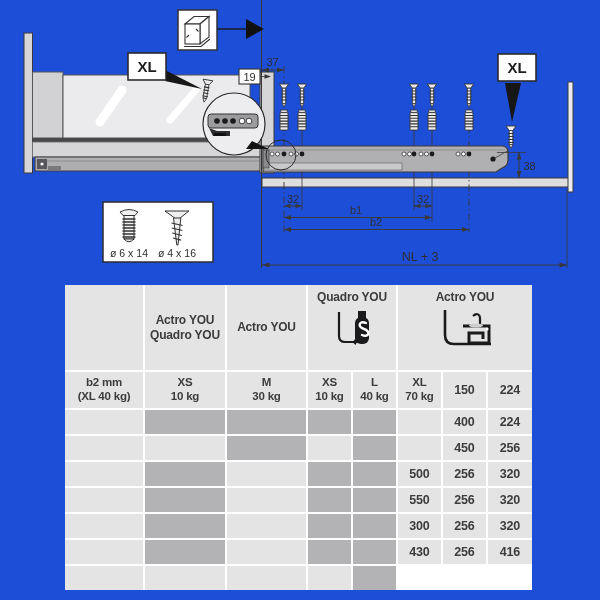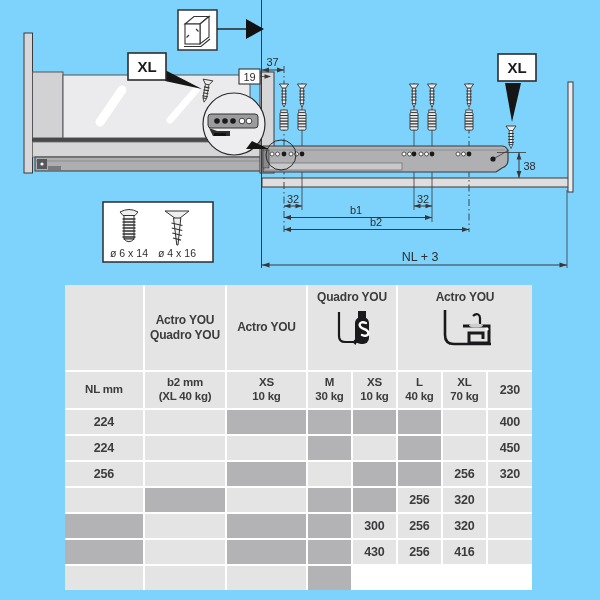--- a/index.html
+++ b/index.html
@@ -1,16 +1,16 @@
 <!DOCTYPE html>
 <html><head>
 <meta charset="utf-8">
 <style>
   html,body{margin:0;padding:0;background:#fff;}
-  .page{position:relative;width:600px;height:600px;background:#7dd3fc;overflow:hidden;
+  .page{position:relative;width:600px;height:600px;background:#1d4ed8;overflow:hidden;
         font-family:"Liberation Sans",sans-serif;}
   .diagram{position:absolute;left:0;top:0;}
   .dimtxt{font-family:"Liberation Sans",sans-serif;font-size:11px;fill:#2e2e30;}
   .dimbig{font-size:12.5px;}
   .xltxt{font-size:15px;font-weight:bold;fill:#1c1c1e;}
   .screwtxt{font-size:10.5px;fill:#2e2e30;}
   .ln{stroke:#38383a;stroke-width:1;fill:none;}
   .thin{stroke:#38383a;stroke-width:0.8;fill:none;}
   .dashdot{stroke:#38383a;stroke-width:0.9;fill:none;stroke-dasharray:7 3 1.5 3;}
   .arr{fill:#38383a;stroke:none;}
@@ -242,35 +242,34 @@
     <div class="gh-title">Actro YOU</div>
     <svg width="64" height="46" viewBox="0 0 64 46">
       <path d="M12,4 V29 Q12,38 21,38 H58" fill="none" stroke="#1a1a1c" stroke-width="2.6"></path>
       <path d="M40,10 c4,-4 7,-1 7,2 v7" fill="none" stroke="#1a1a1c" stroke-width="2.2"></path>
       <path d="M30,20 H56 V37 H36 V27 H50 V33" fill="none" stroke="#1a1a1c" stroke-width="3"></path>
       <ellipse cx="43" cy="19.5" rx="7" ry="2" fill="#cfcfcf"></ellipse>
       <circle cx="54" cy="23" r="1.6" fill="#fff"></circle>
     </svg>
   </div>
 
-  <div class="c hdr2">NL mm</div>
   <div class="c hdr2">b2 mm
 (XL 40 kg)</div>
   <div class="c hdr2">XS
 10 kg</div>
   <div class="c hdr2">M
 30 kg</div>
   <div class="c hdr2">XS
 10 kg</div>
   <div class="c hdr2">L
 40 kg</div>
   <div class="c hdr2">XL
 70 kg</div>
 
-  <div class="c num">230</div>
+  <div class="c num">150</div>
   <div class="c num">224</div>
   <div class="c num"></div>
   <div class="c" data-avail="on"></div>
   <div class="c" data-avail="on"></div>
   <div class="c" data-avail="on"></div>
   <div class="c" data-avail="on"></div>
   <div class="c" data-avail="off"></div>
 
   <div class="c num">400</div>
   <div class="c num">224</div>
@@ -282,28 +281,30 @@
   <div class="c" data-avail="off"></div>
 
   <div class="c num">450</div>
   <div class="c num">256</div>
   <div class="c" data-avail="off"></div>
   <div class="c" data-avail="on"></div>
   <div class="c" data-avail="off"></div>
   <div class="c" data-avail="on"></div>
   <div class="c" data-avail="on"></div>
 
+  <div class="c num">500</div>
   <div class="c num">256</div>
   <div class="c num">320</div>
   <div class="c" data-avail="off"></div>
   <div class="c" data-avail="on"></div>
   <div class="c" data-avail="off"></div>
   <div class="c" data-avail="on"></div>
   <div class="c" data-avail="on"></div>
 
+  <div class="c num">550</div>
   <div class="c num">256</div>
   <div class="c num">320</div>
   <div class="c" data-avail="off"></div>
   <div class="c" data-avail="on"></div>
   <div class="c" data-avail="off"></div>
   <div class="c" data-avail="on"></div>
   <div class="c" data-avail="on"></div>
 
   <div class="c num">300</div>
   <div class="c num">256</div>

